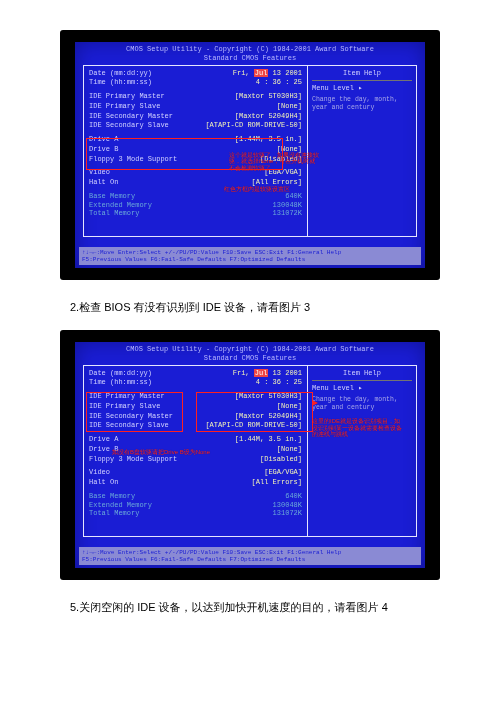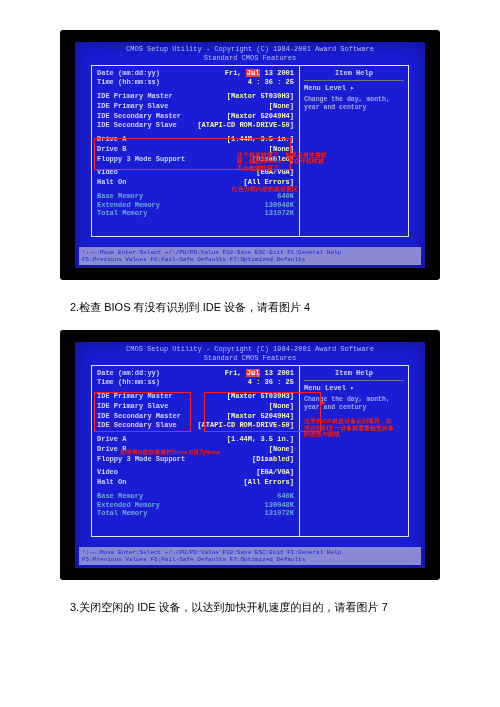--- a/index.html
+++ b/index.html
@@ -33,23 +33,22 @@
     line-height: 1.25;
   }
   .bios-header {
     text-align: center;
     padding: 3px 0 2px 0;
     color: #b8b8ff;
   }
   .bios-body {
     display: flex;
     border: 1px solid #e6e6ff;
-    margin: 0 16px;
+    margin: 0 8px;
     height: 170px;
-    font-weight: bold;
   }
   .bios-main {
     flex: 1;
     padding: 3px 5px;
     border-right: 1px solid #e6e6ff;
     position: relative;
   }
   .bios-side {
     width: 100px;
     padding: 3px 4px;
@@ -167,21 +166,21 @@
         <div class="bios-side-text">Change the day, month, year and century</div>
       </div>
     </div>
     <div class="bios-footer">
       <div>↑↓→←:Move  Enter:Select  +/-/PU/PD:Value  F10:Save  ESC:Exit  F1:General Help</div>
       <div>F5:Previous Values    F6:Fail-Safe Defaults    F7:Optimized Defaults</div>
     </div>
   </div>
 </div>
 
-<div class="caption">2.检查 BIOS 有没有识别到 IDE 设备，请看图片 4</div>
+<div class="caption">2.检查 BIOS 有没有识别到 IDE 设备，请看图片 3</div>
 
 <div class="screenshot">
   <div class="bios-screen">
     <div class="bios-header">
       <div>CMOS Setup Utility - Copyright (C) 1984-2001 Award Software</div>
       <div>Standard CMOS Features</div>
     </div>
     <div class="bios-body">
       <div class="bios-main">
         <div class="bios-row">
@@ -257,13 +256,13 @@
         <div class="red-text" style="position:relative; margin-top:6px; width:92px;">这里的IDE就是设备识别项目，如没识别到某一设备就需要检查设备的连线与跳线</div>
       </div>
     </div>
     <div class="bios-footer">
       <div>↑↓→←:Move  Enter:Select  +/-/PU/PD:Value  F10:Save  ESC:Exit  F1:General Help</div>
       <div>F5:Previous Values    F6:Fail-Safe Defaults    F7:Optimized Defaults</div>
     </div>
   </div>
 </div>
 
-<div class="caption">3.关闭空闲的 IDE 设备，以达到加快开机速度的目的，请看图片 7</div>
+<div class="caption">5.关闭空闲的 IDE 设备，以达到加快开机速度的目的，请看图片 4</div>
 
 </body></html>

